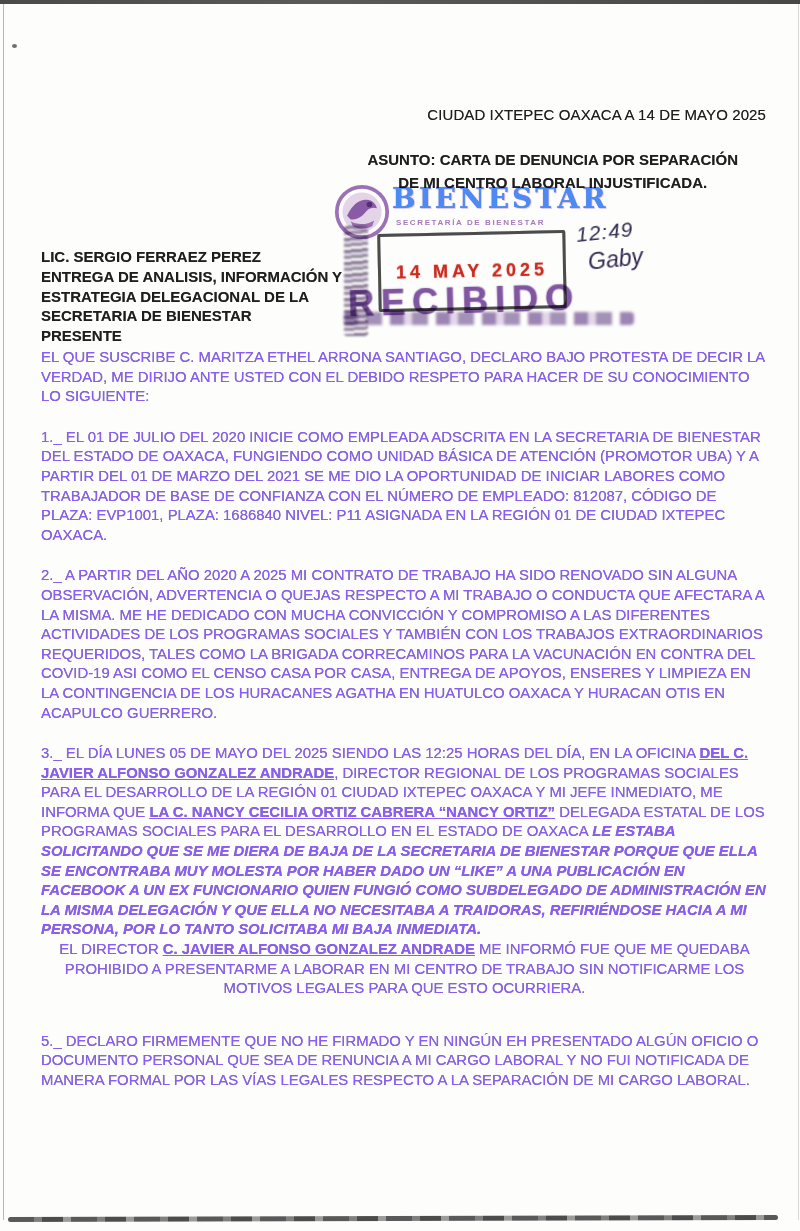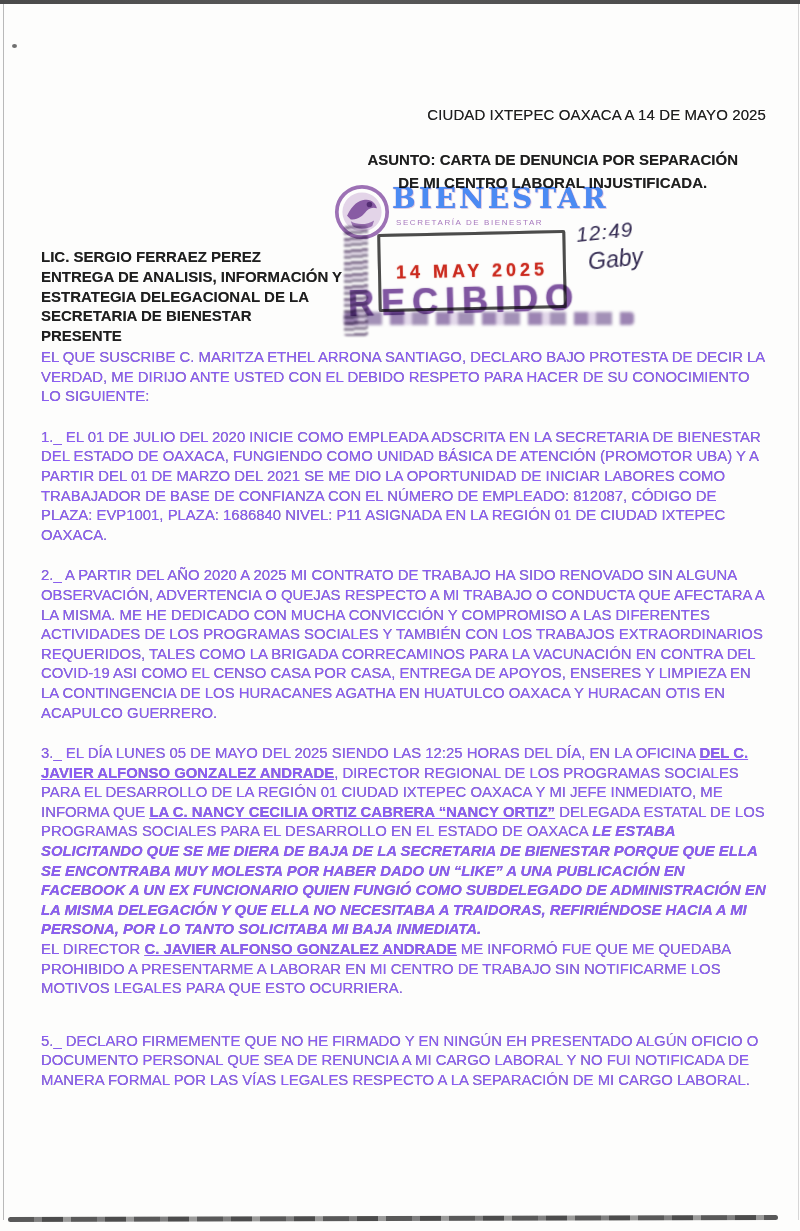--- a/index.html
+++ b/index.html
@@ -51,21 +51,21 @@
   .brand{
     position:absolute;top:6px;left:62px;
     font-family:"DejaVu Serif", serif;
     font-weight:700;font-size:28px;letter-spacing:3px;
     color:#3b82f6;opacity:.92;
     text-shadow:0 0 1px rgba(138,74,168,.8), 1px 1px 0 rgba(138,74,168,.25);
     filter:blur(0.3px);
   }
   .brand-sub{
     position:absolute;top:42px;left:66px;
-    font-size:8px;letter-spacing:1.6px;font-weight:400;
+    font-size:8px;letter-spacing:1.6px;font-weight:700;
     color:#9a62b6;opacity:.85;filter:blur(0.4px);
   }
   .ink-vertical{
     position:absolute;top:50px;left:14px;width:24px;height:110px;
     background:repeating-linear-gradient(175deg,rgba(70,45,90,.85) 0 3px,rgba(120,80,150,.25) 3px 6px,rgba(60,40,80,.7) 6px 9px,rgba(255,255,255,0) 9px 12px);
     filter:blur(1px);border-radius:3px;opacity:.8;
   }
   .datebox{
     position:absolute;top:56px;left:48px;width:182px;height:72px;
     border:3px solid #4c4c4c;border-radius:2px;
@@ -102,21 +102,21 @@
   }
 
   
   .doc-body{
     position:absolute;top:348px;left:41px;width:727px;
     font-size:14.9px;line-height:19.6px;color:#8b5cf6;
     text-shadow:0 0 0.45px rgba(33,33,33,.6);
   }
   .para{margin:0 0 21px 0;}
   .para.tight{margin-bottom:0;}
-  .para.gap-lg{margin-bottom:33px;}
+  .para.gap-lg{margin-bottom:33px;text-align:center;}
   .run-bold-underline{font-weight:700;text-decoration:underline;}
   .run-bold-italic{font-weight:700;font-style:italic;}
 </style>
 </head>
 <body>
 
 <div class="page">
 
   <div class="scan-top"></div>
   <div class="scan-left"></div>

